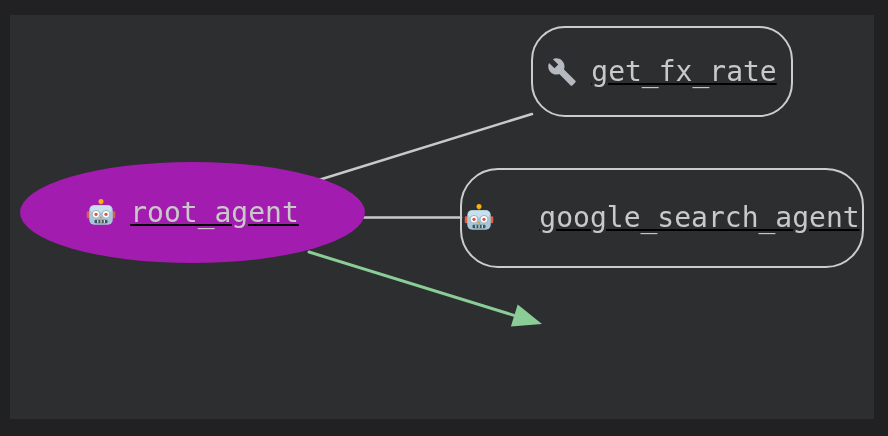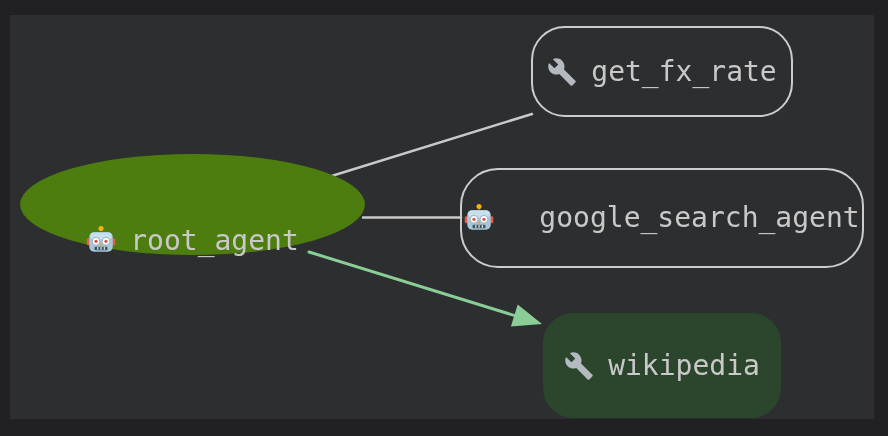--- a/index.html
+++ b/index.html
@@ -32,41 +32,41 @@
     pointer-events: none;
   }
   .node {
     position: absolute;
     display: flex;
     align-items: center;
     justify-content: center;
     gap: 14px;
     box-sizing: border-box;
     cursor: pointer;
+    text-decoration: underline;
   }
   .node .label {
     font-size: 28px;
     line-height: 1;
     color: #c9c9c9;
     white-space: pre;
   }
   .node .icon {
     display: inline-flex;
     width: 30px;
     height: 30px;
     flex: 0 0 auto;
   }
   .node--root {
     left: 20px;
-    top: 154px;
+    top: 162px;
     width: 345px;
     height: 101px;
     border-radius: 50%;
-    background: #4d7c0f;
-    align-items: flex-end;
+    background: #a21caf;
   }
   .node--get-fx-rate {
     left: 531px;
     top: 26px;
     width: 262px;
     height: 91px;
     border: 2.5px solid #cccccc;
     border-radius: 34px;
     background: transparent;
   }
@@ -150,21 +150,13 @@
         <path d="M12 14.3 L10.9 16.3 L13.1 16.3 Z" fill="#ef8b31"></path>
         <rect x="6.8" y="17.3" width="10.4" height="2.9" rx="0.9" fill="#3f545e"></rect>
         <rect x="9" y="17.6" width="0.9" height="2.3" fill="#e8eef0"></rect>
         <rect x="11.6" y="17.6" width="0.9" height="2.3" fill="#e8eef0"></rect>
         <rect x="14.2" y="17.6" width="0.9" height="2.3" fill="#e8eef0"></rect>
       </svg>
     </span>
     <span class="label">google_search_agent</span>
   </div>
 
-  <div class="node node--wikipedia">
-    <span class="icon">
-      <svg viewBox="0 0 24 24" width="30" height="30">
-        <path d="M22.7 19l-9.1-9.1c.9-2.3.4-5-1.5-6.9-2-2-5-2.4-7.4-1.3L9 6 6 9 1.6 4.7C.4 7.1.9 10.1 2.9 12.1c1.9 1.9 4.6 2.4 6.9 1.5l9.1 9.1c.4.4 1 .4 1.4 0l2.3-2.3c.5-.4.5-1.1.1-1.4z" fill="#b4bac0"></path>
-      </svg>
-    </span>
-    <span class="label">wikipedia</span>
-  </div>
 </div>
 
 </body></html>

